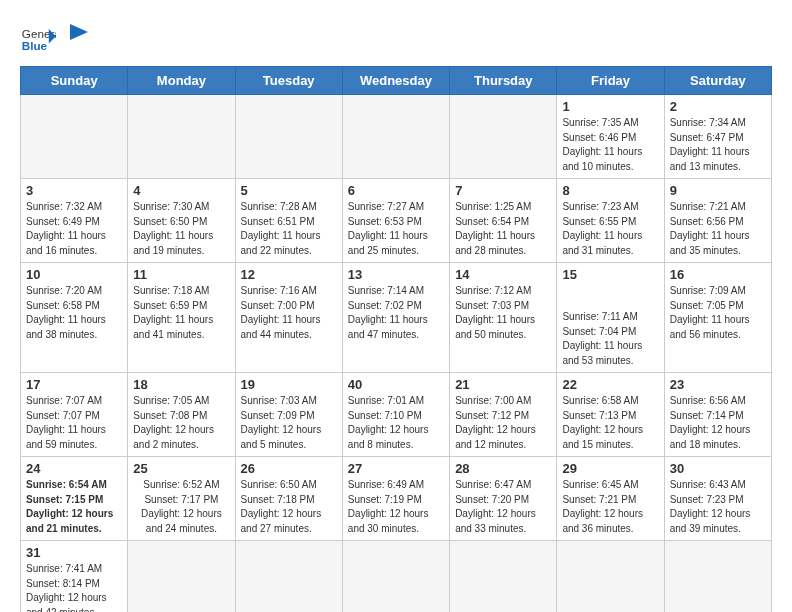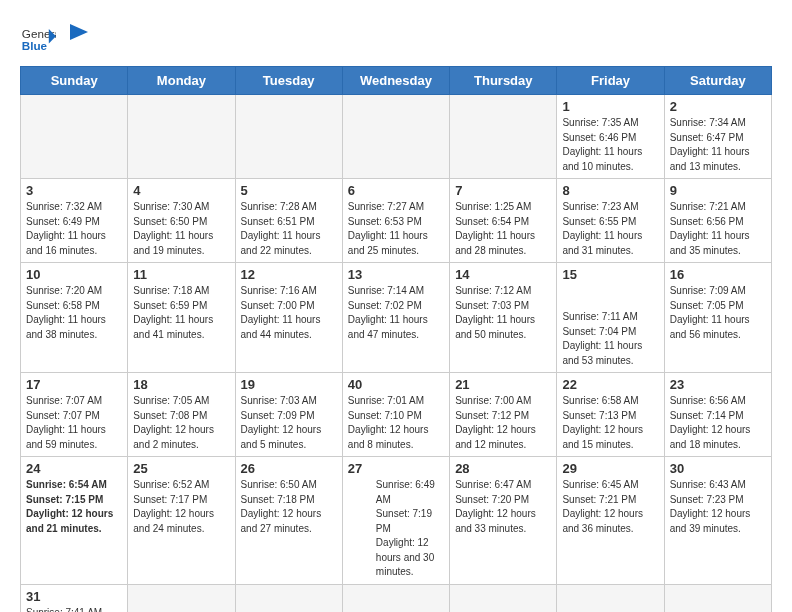--- a/index.html
+++ b/index.html
@@ -267,33 +267,33 @@
       </tr>
       <tr>
         <td>
           <span class="day-number">24</span>
           <div class="day-info" style="white-space: pre-line; font-weight: bold;">Sunrise: 6:54 AM
 Sunset: 7:15 PM
 Daylight: 12 hours and 21 minutes.</div>
         </td>
         <td>
           <span class="day-number">25</span>
-          <div class="day-info" style="white-space: pre-line;">Sunrise: 6:52 AM
+          <div class="day-info" style="white-space: pre-line; text-align: center;">Sunrise: 6:52 AM
 Sunset: 7:17 PM
 Daylight: 12 hours and 24 minutes.</div>
         </td>
         <td>
           <span class="day-number">26</span>
           <div class="day-info" style="white-space: pre-line;">Sunrise: 6:50 AM
 Sunset: 7:18 PM
 Daylight: 12 hours and 27 minutes.</div>
         </td>
         <td>
           <span class="day-number">27</span>
-          <div class="day-info" style="white-space: pre-line; margin-left: 28px;">Sunrise: 6:49 AM
+          <div class="day-info" style="white-space: pre-line;">Sunrise: 6:49 AM
 Sunset: 7:19 PM
 Daylight: 12 hours and 30 minutes.</div>
         </td>
         <td>
           <span class="day-number">28</span>
           <div class="day-info" style="white-space: pre-line;">Sunrise: 6:47 AM
 Sunset: 7:20 PM
 Daylight: 12 hours and 33 minutes.</div>
         </td>
         <td>

